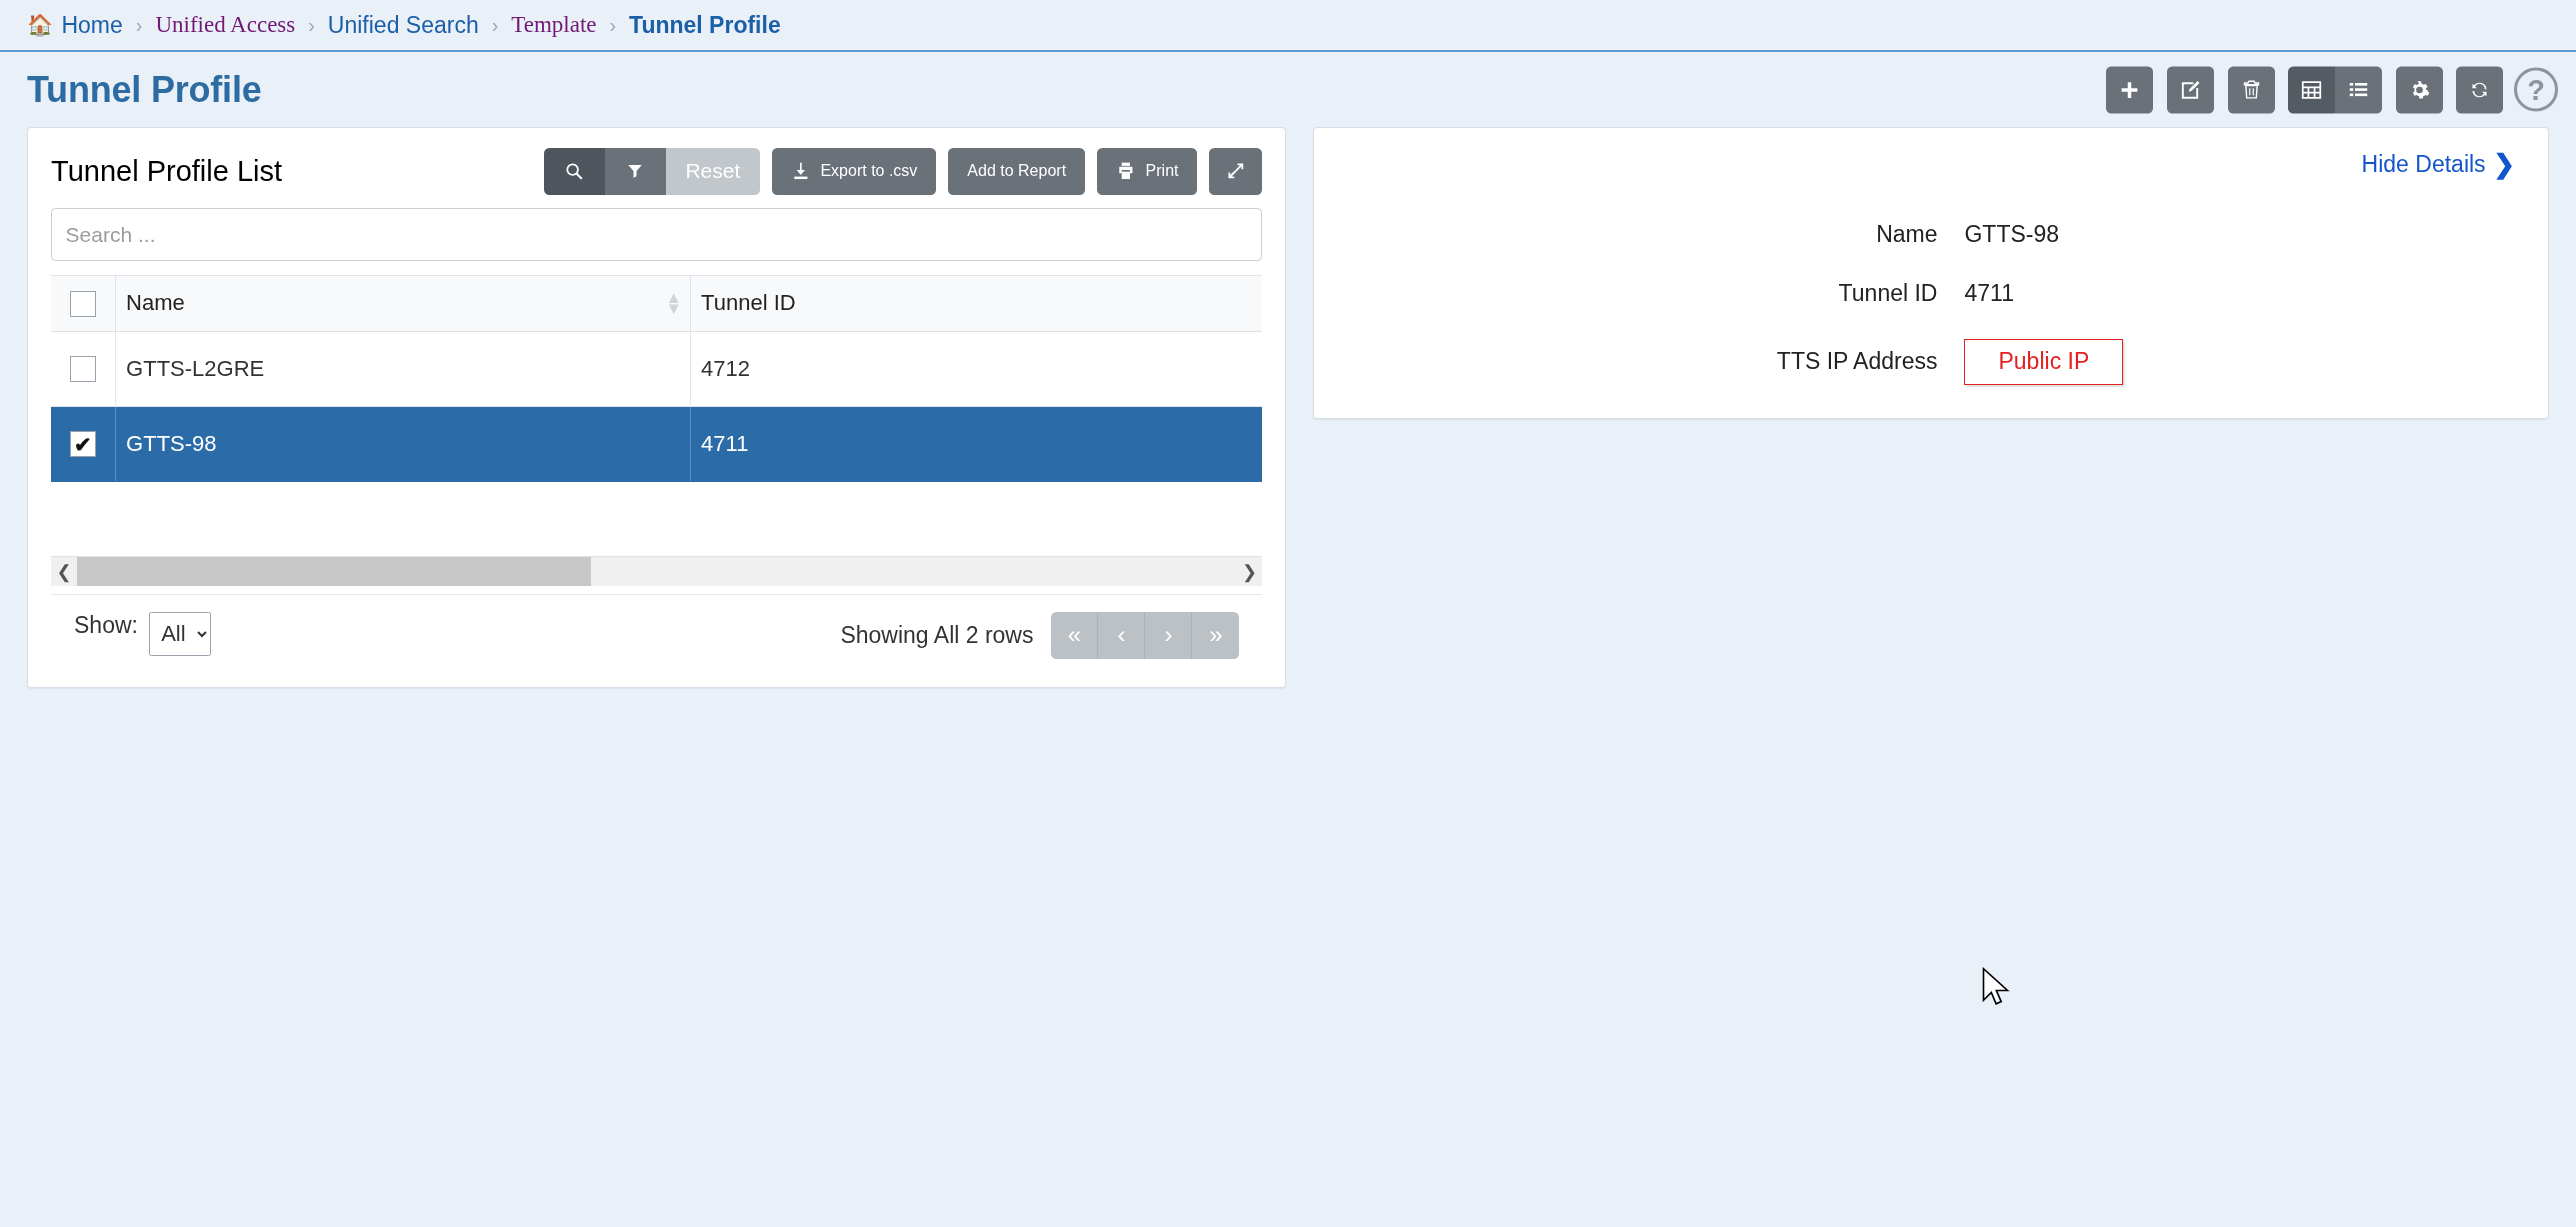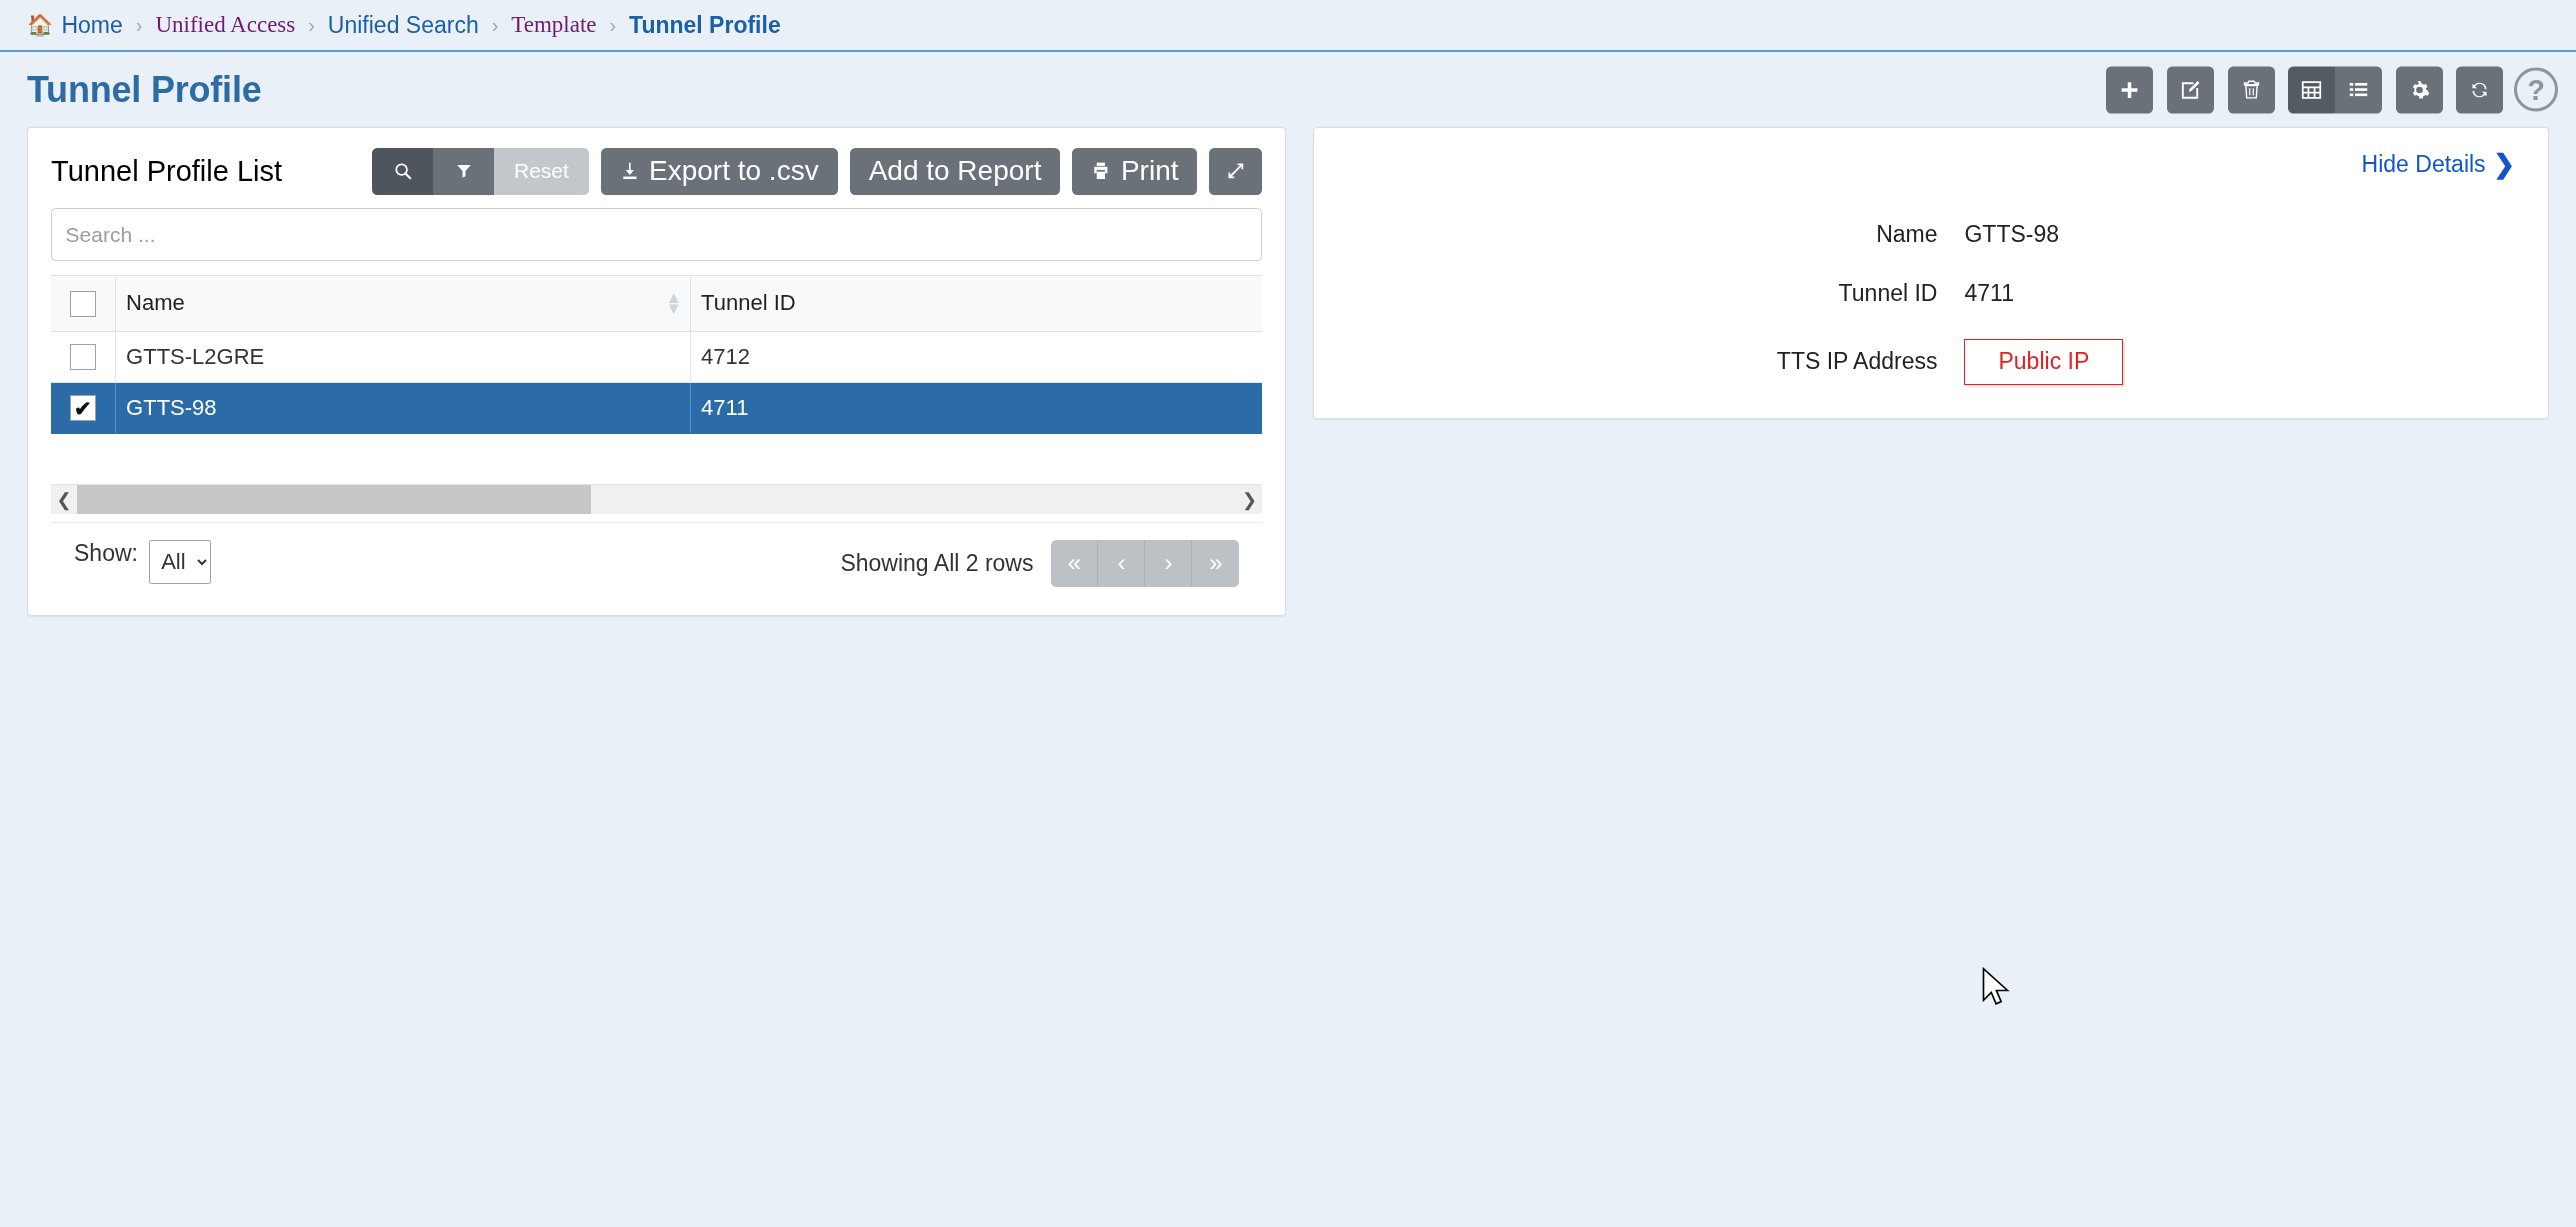--- a/index.html
+++ b/index.html
@@ -109,21 +109,21 @@
   .seg-search { width: 61px; background: #4e555d; }
   .seg-filter { width: 61px; background: #6a7179; }
   .seg-reset  { padding: 0 19.7px; background: #c2c7cc; color: #ffffff; font-size: 21px; }
   .tbtn {
     height: 47px;
     background: #6a7179;
     color: #fff;
     border-radius: 5.3px;
     display: flex; align-items: center; justify-content: center;
     padding: 0 19px;
-    font-size: 28px;
+    font-size: 16px;
     gap: 9.8px;
     white-space: nowrap;
   }
   .tbtn.icon-only { width: 53px; padding: 0; }
 
   .search-wrap { padding: 0 23px 13.6px 23px; }
   .search-input {
     width: 100%;
     height: 53px;
     border: 0.8px solid #c9ced3;
@@ -147,21 +147,21 @@
     height: 56px;
     font-size: 22px;
     color: #222;
     text-align: left;
     font-weight: normal;
     padding: 0 10.6px;
     position: relative;
   }
   .tbl th.cb-col, .tbl td.cb-col { width: 64px; text-align: center; padding: 0; }
   .tbl td {
-    height: 51px;
+    height: 75px;
     border-bottom: 0.8px solid #e2e6ea;
     border-right: 0.8px solid #e2e6ea;
     font-size: 22px;
     color: #333;
     padding: 0 10.6px;
     background: #fff;
   }
   .tbl tr.selected td {
     background: #2b6ca8;
     color: #ffffff;

